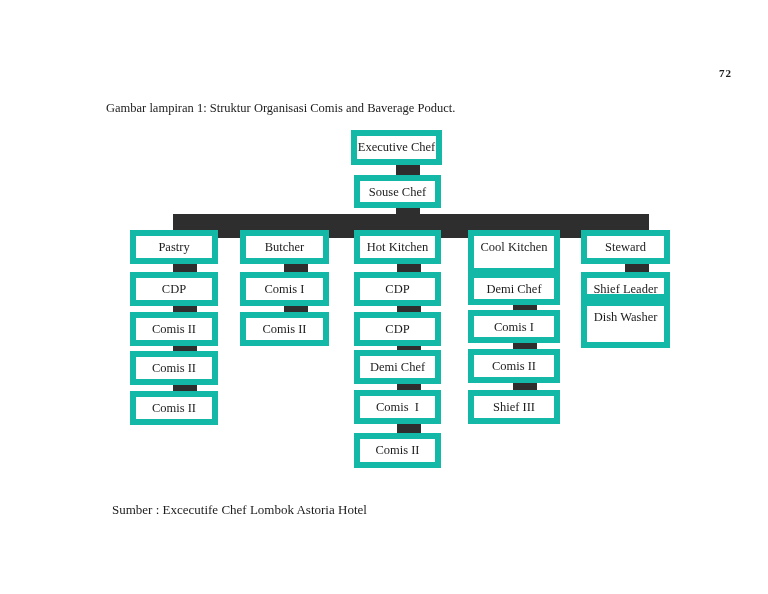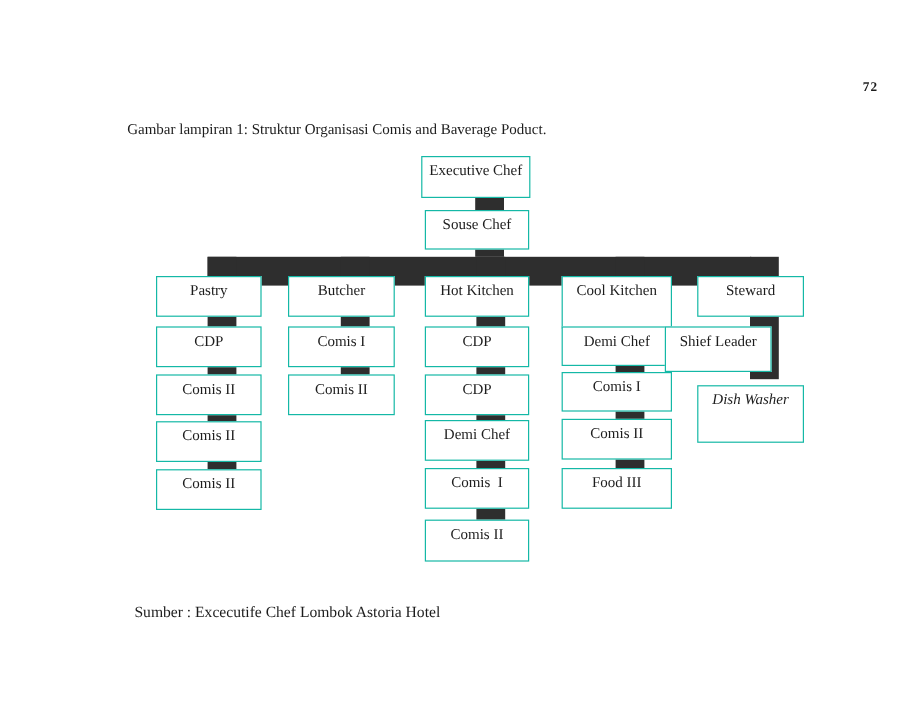--- a/index.html
+++ b/index.html
@@ -28,21 +28,21 @@
     font-size: 12.5px;
   }
   .source {
     position: absolute;
     left: 76px;
     top: 466px;
     font-size: 13px;
   }
   .node {
     position: absolute;
-    border: 1px solid #14b8a6;
+    border: 6px solid #14b8a6;
     background: #ffffff;
     z-index: 1;
     display: flex;
     justify-content: center;
     align-items: flex-start;
     padding-top: 4px;
     font-size: 12.5px;
     white-space: pre;
   }
   .vline { position: absolute; width: 1px; background: #2e2e2e; z-index: 0; }
@@ -85,21 +85,21 @@
 
     <div class="node" style="left:330px; top:248px; width:87px; height:34px;">CDP</div>
     <div class="node" style="left:330px; top:288px; width:87px; height:34px;">CDP</div>
     <div class="node" style="left:330px; top:326px; width:87px; height:34px;">Demi Chef</div>
     <div class="node" style="left:330px; top:366px; width:87px; height:34px;">Comis  I</div>
     <div class="node" style="left:330px; top:409px; width:87px; height:35px;">Comis II</div>
 
     <div class="node" style="left:444px; top:248px; width:92px; height:33px;">Demi Chef</div>
     <div class="node" style="left:444px; top:286px; width:92px; height:33px;">Comis I</div>
     <div class="node" style="left:444px; top:325px; width:92px; height:34px;">Comis II</div>
-    <div class="node" style="left:444px; top:366px; width:92px; height:34px;">Food III</div>
+    <div class="node" style="left:444px; top:366px; width:92px; height:34px;">Shief III</div>
 
-    <div class="node" style="left:530px; top:248px; width:89px; height:38px;">Shief Leader</div>
-    <div class="node" style="left:557px; top:297px; width:89px; height:48px;font-style:italic;">Dish Washer</div>
+    <div class="node" style="left:557px; top:248px; width:89px; height:28px;">Shief Leader</div>
+    <div class="node" style="left:557px; top:276px; width:89px; height:48px;">Dish Washer</div>
   </div>
 
   <div class="source">Sumber : Excecutife Chef Lombok Astoria Hotel</div>
 
 </div>
 
 </body></html>

